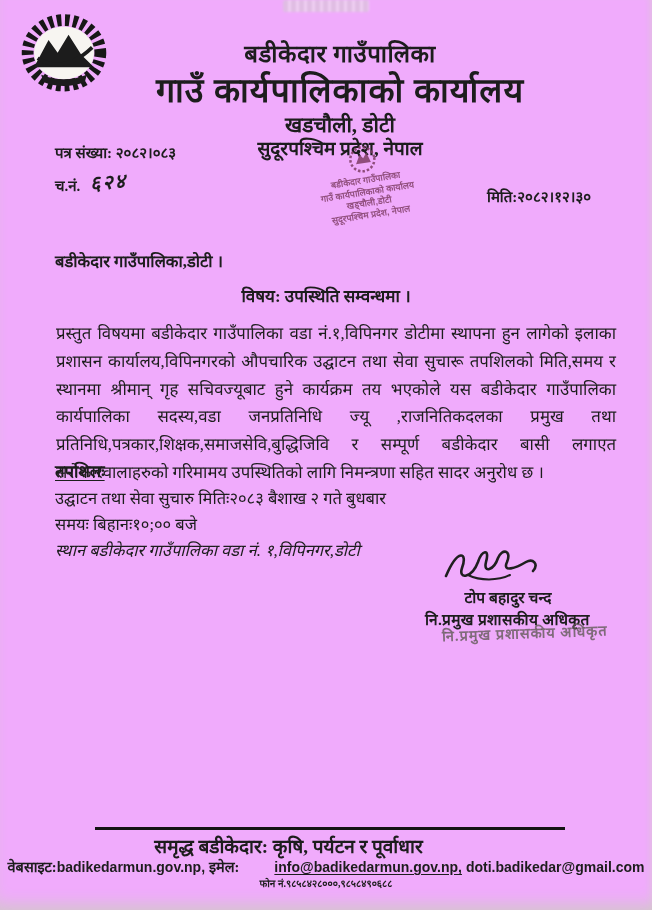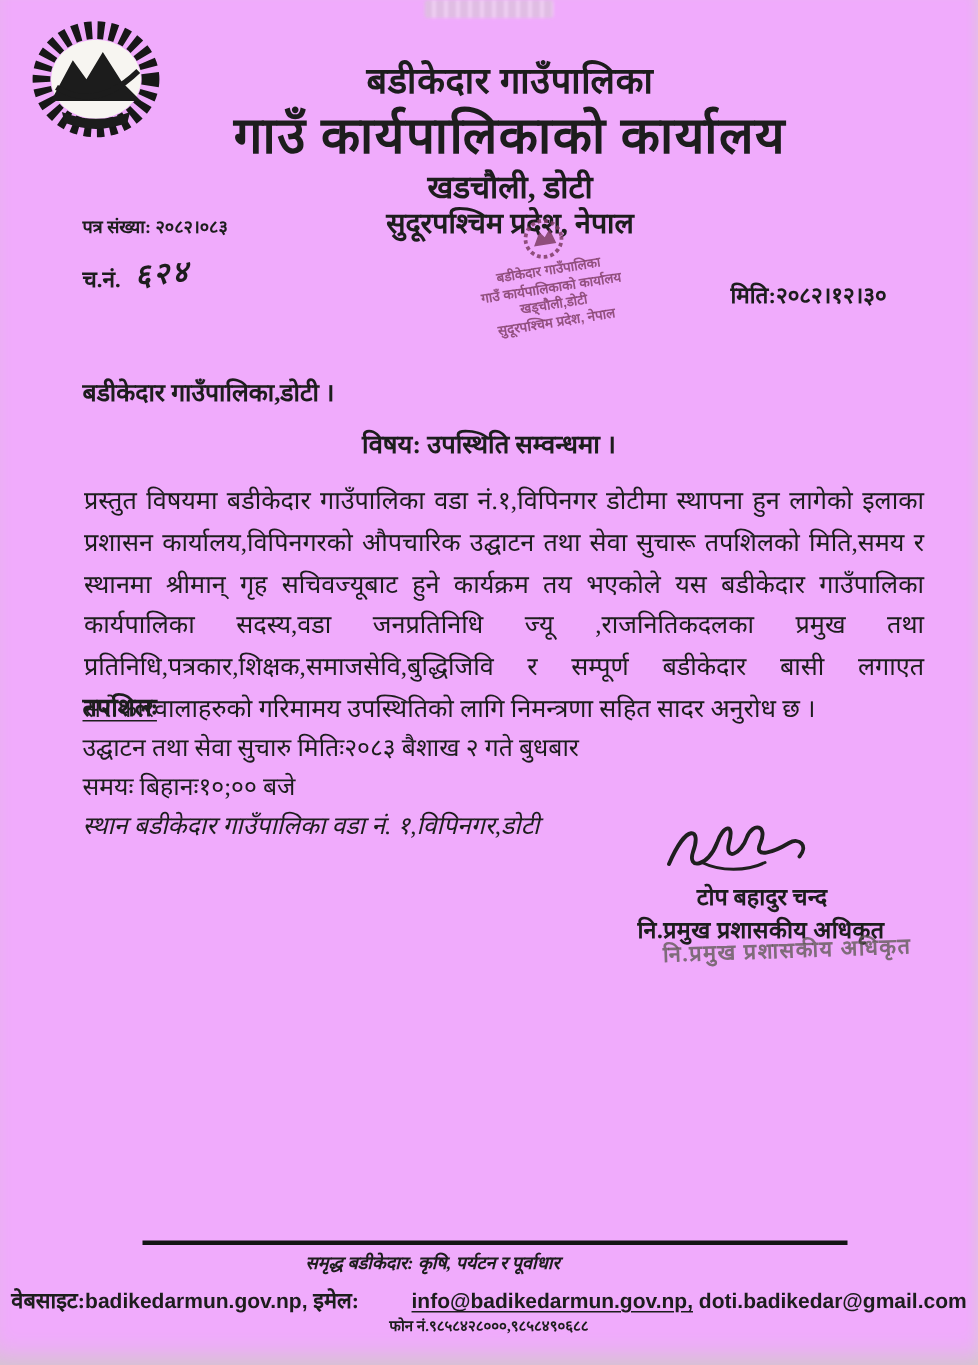--- a/index.html
+++ b/index.html
@@ -20,21 +20,21 @@
     opacity:.55; filter:blur(1px); border-radius:2px;
   }
 
   
   .logo { left:14px; top:10px; }
   .h-municipality { left:0; top:36px; width:680px; font-size:24px; letter-spacing:.5px; }
   .h-office { left:0; top:66px; width:680px; font-size:34px; letter-spacing:1px; }
   .h-place { left:0; top:110px; width:680px; font-size:21px; font-weight:600; }
   .h-province { left:0; top:135px; width:680px; font-size:19px; font-weight:700; }
 
-  .letter-no { left:55px; top:142px; font-size:12px; }
+  .letter-no { left:55px; top:142px; font-size:15px; }
   .ref-no { left:55px; top:170px; font-size:15px; }
   .ref-value {
     display:inline-block; font-size:20px; font-style:italic;
     transform:rotate(-5deg) translateY(-2px); margin-left:10px; letter-spacing:2px;
   }
   .date-line { left:487px; top:186px; font-size:15px; }
 
   
   .stamp-center {
     left:291px; top:144px; width:150px; text-align:center;
@@ -65,21 +65,21 @@
   .sig-scribble { left:438px; top:540px; }
   .sig-name { left:428px; top:586px; width:160px; font-size:15.5px; font-weight:600; }
   .sig-title { left:425px; top:608px; width:200px; font-size:15.5px; letter-spacing:.3px; }
   .sig-title-stamp {
     left:442px; top:622px; width:190px; font-size:14.5px; font-weight:700;
     color:rgba(95,88,85,.78); transform:rotate(-2deg); letter-spacing:1px;
   }
 
   
   .f-line { left:95px; top:827px; width:470px; height:3px; background:#141414; }
-  .f-slogan { left:0; top:833px; width:577px; font-size:12px; font-style:italic; }
+  .f-slogan { left:0; top:833px; width:577px; font-size:19px; }
   .f-contact { left:0; top:856px; width:652px; font-size:14px; font-weight:700;
                font-family:"Liberation Sans", sans-serif; }
   .f-contact .dev { font-family:"Liberation Serif", serif; font-size:14.5px; }
   .f-contact .u { text-decoration:underline; text-underline-offset:2px;margin-left:35px; }
   .f-phone { left:0; top:876px; width:652px; font-size:10px; font-weight:600; }
 </style>
 </head>
 <body>
 
 <div class="page">

